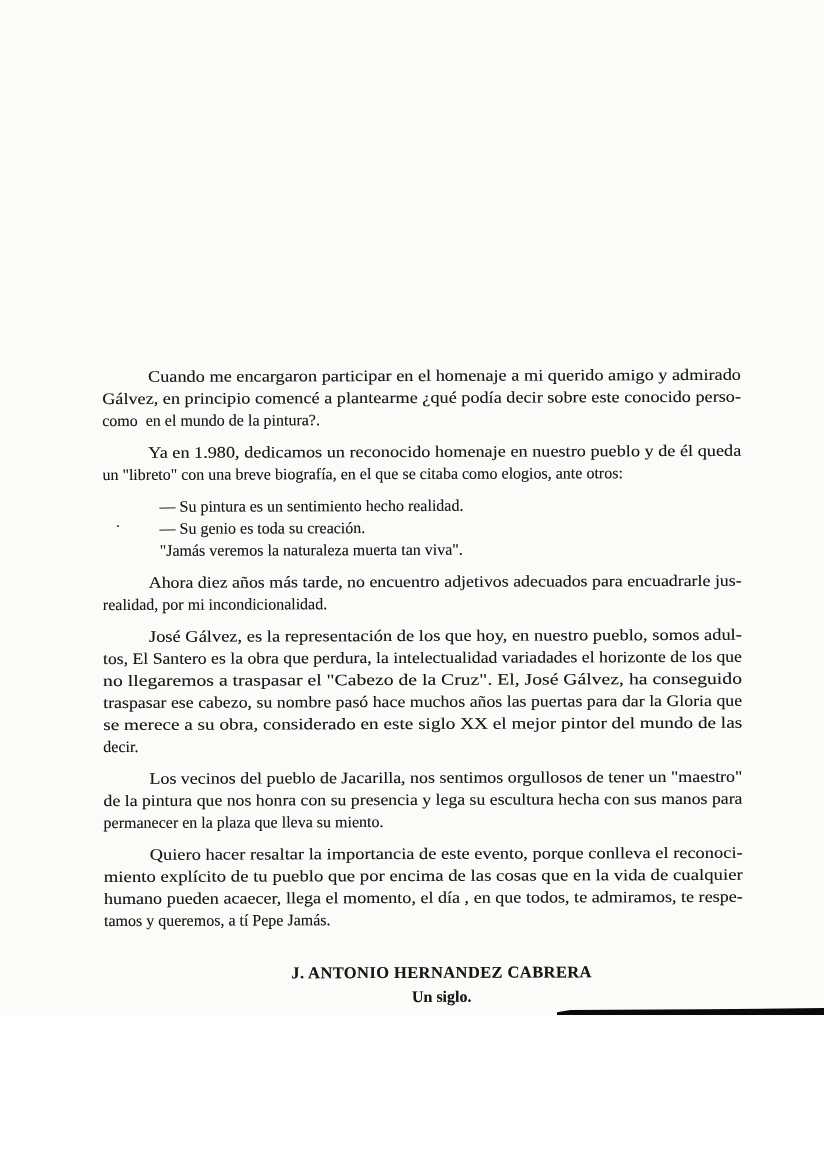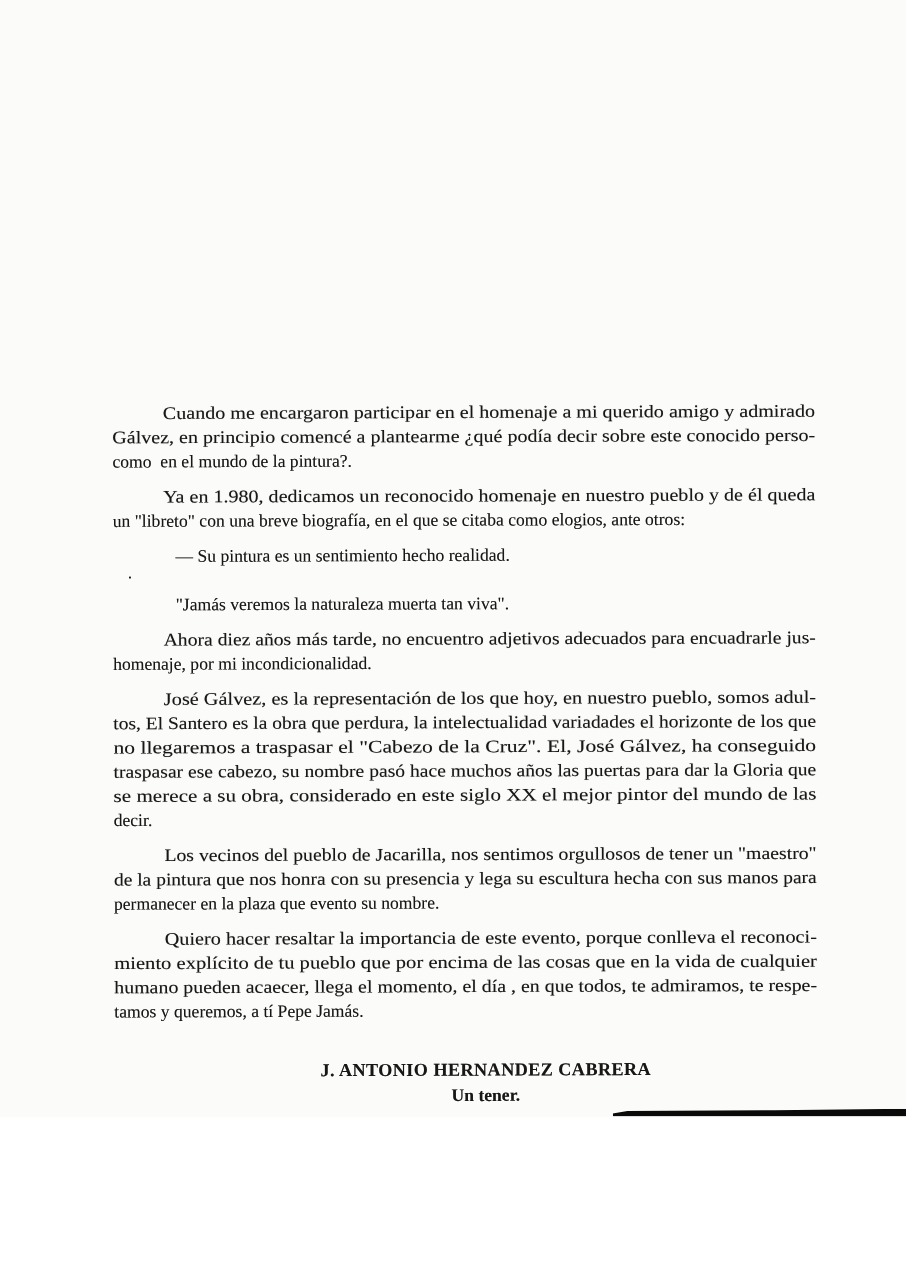--- a/index.html
+++ b/index.html
@@ -86,52 +86,52 @@
       <span class="line last"><span class="inner">como  en el mundo de la pintura?.</span></span>
     </p>
 
     <p class="para">
       <span class="line indent fit"><span class="inner" style="transform: scaleX(1.1392);">Ya en 1.980, dedicamos un reconocido homenaje en nuestro pueblo y de él queda</span></span>
       <span class="line last"><span class="inner">un "libreto" con una breve biografía, en el que se citaba como elogios, ante otros:</span></span>
     </p>
 
     <p class="para quote-block">
       <span class="line last"><span class="inner">— Su pintura es un sentimiento hecho realidad.</span></span>
-      <span class="line last"><span class="bullet-dot">·</span></span>
+      <span class="line last"><span class="bullet-dot">·</span><span class="inner">— Su genio es toda su creación.</span></span>
       <span class="line last"><span class="inner">"Jamás veremos la naturaleza muerta tan viva".</span></span>
     </p>
 
     <p class="para">
       <span class="line indent fit"><span class="inner" style="transform: scaleX(1.1159);">Ahora diez años más tarde, no encuentro adjetivos adecuados para encuadrarle jus-</span></span>
-      <span class="line last"><span class="inner">homenaje, por mi incondicionalidad.</span></span>
+      <span class="line last"><span class="inner">realidad, por mi incondicionalidad.</span></span>
     </p>
 
     <p class="para">
       <span class="line indent fit"><span class="inner" style="transform: scaleX(1.1527);">José Gálvez, es la representación de los que hoy, en nuestro pueblo, somos adul-</span></span>
       <span class="line fit"><span class="inner" style="transform: scaleX(1.1054);">tos, El Santero es la obra que perdura, la intelectualidad variadades el horizonte de los que</span></span>
       <span class="line fit"><span class="inner" style="transform: scaleX(1.2297);">no llegaremos a traspasar el "Cabezo de la Cruz". El, José Gálvez, ha conseguido</span></span>
       <span class="line fit"><span class="inner" style="transform: scaleX(1.1131);">traspasar ese cabezo, su nombre pasó hace muchos años las puertas para dar la Gloria que</span></span>
       <span class="line fit"><span class="inner" style="transform: scaleX(1.1993);">se merece a su obra, considerado en este siglo XX el mejor pintor del mundo de las</span></span>
       <span class="line last"><span class="inner">decir.</span></span>
     </p>
 
     <p class="para">
       <span class="line indent fit"><span class="inner" style="transform: scaleX(1.1216);">Los vecinos del pueblo de Jacarilla, nos sentimos orgullosos de tener un "maestro"</span></span>
       <span class="line fit"><span class="inner" style="transform: scaleX(1.1088);">de la pintura que nos honra con su presencia y lega su escultura hecha con sus manos para</span></span>
-      <span class="line last"><span class="inner">permanecer en la plaza que evento su nombre.</span></span>
+      <span class="line last"><span class="inner">permanecer en la plaza que lleva su miento.</span></span>
     </p>
 
     <p class="para">
       <span class="line indent fit"><span class="inner" style="transform: scaleX(1.1506);">Quiero hacer resaltar la importancia de este evento, porque conlleva el reconoci-</span></span>
       <span class="line fit"><span class="inner" style="transform: scaleX(1.171);">miento explícito de tu pueblo que por encima de las cosas que en la vida de cualquier</span></span>
       <span class="line fit"><span class="inner" style="transform: scaleX(1.1301);">humano pueden acaecer, llega el momento, el día , en que todos, te admiramos, te respe-</span></span>
       <span class="line last"><span class="inner">tamos y queremos, a tí Pepe Jamás.</span></span>
     </p>
 
     <div class="signature">
       <span class="line"><span class="inner sig-name">J. ANTONIO HERNANDEZ CABRERA</span></span>
-      <span class="line"><span class="inner sig-role">Un tener.</span></span>
+      <span class="line"><span class="inner sig-role">Un siglo.</span></span>
     </div>
 
   </div>
 
   <div class="scan-bar"></div>
 </div>
 
 </body></html>

